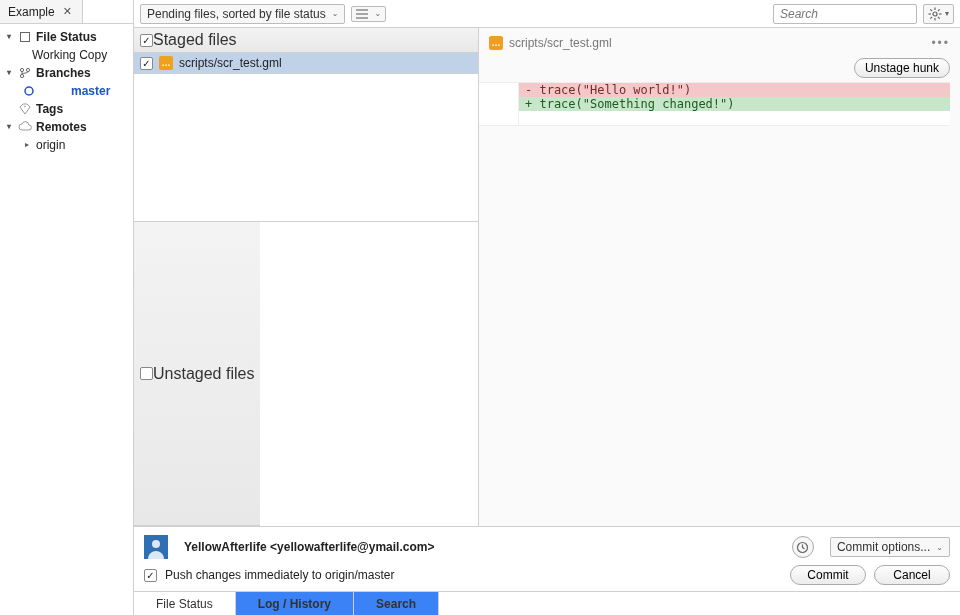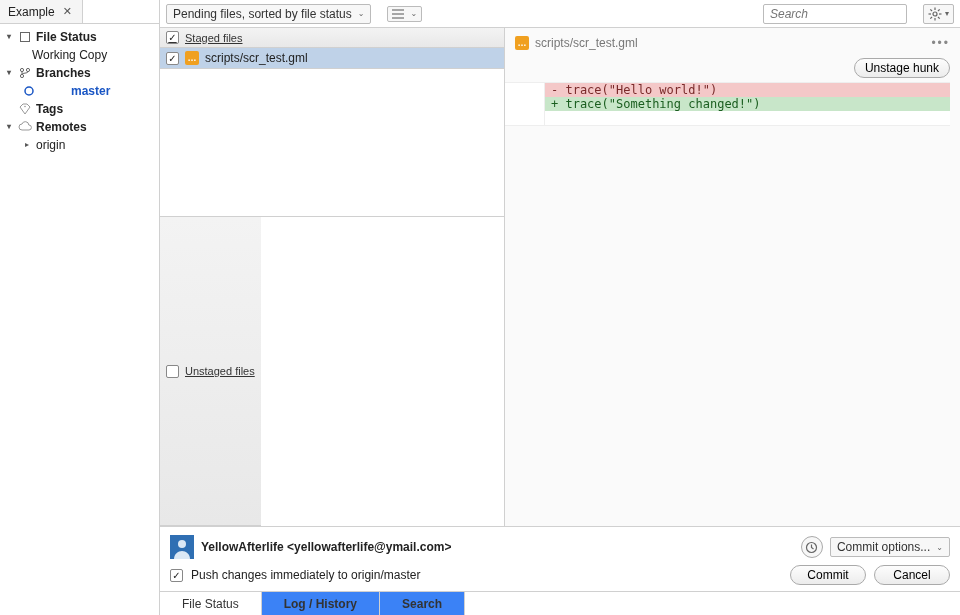--- a/index.html
+++ b/index.html
@@ -2,51 +2,51 @@
 <html><head>
 <meta charset="utf-8">
 <style>
   * { box-sizing: border-box; }
   html, body { margin: 0; padding: 0; font-family: "Segoe UI", Arial, sans-serif; font-size: 12px; color: #222; background: #fff; }
   body { width: 960px; height: 615px; overflow: hidden; }
 
   .root { display: flex; width: 100%; height: 100%; }
 
   
-  .sidebar { width: 160px; border-right: 1px solid #d0d0d0; display: flex; flex-direction: column; }
+  .sidebar { width: 134px; border-right: 1px solid #d0d0d0; display: flex; flex-direction: column; }
   .tab-header { display: flex; align-items: center; height: 24px; border-bottom: 1px solid #d0d0d0; }
   .tab { padding: 0 8px; height: 100%; display: flex; align-items: center; gap: 6px; background: #f5f5f5; border-right: 1px solid #d0d0d0; }
   .close-x { font-size: 11px; color: #555; cursor: pointer; padding: 0 2px; }
   .tree { padding: 4px 4px; }
   .tree-row { display: flex; align-items: center; gap: 4px; padding: 1px 0; line-height: 16px; }
   .tree-row.bold { font-weight: 700; }
   .tree-row.blue { color: #1a56c4; gap: 35px; }
   .tree-indent-1 { padding-left: 18px; }
   .tree-indent-2 { padding-left: 28px; }
   .tri { font-size: 8px; color: #555; width: 10px; display: inline-block; text-align: center; }
   .icon-slot { width: 14px; height: 14px; display: inline-flex; align-items: center; justify-content: center; }
 
   
   .main { flex: 1; display: flex; flex-direction: column; }
 
   
-  .toolbar { height: 28px; border-bottom: 1px solid #d0d0d0; display: flex; align-items: center; padding: 12px 6px; gap: 16px; }
+  .toolbar { height: 28px; border-bottom: 1px solid #d0d0d0; display: flex; align-items: center; padding: 12px 6px; gap: 6px; }
   .dropdown-btn { border: 1px solid #bbb; background: #f7f7f7; padding: 2px 6px; display: inline-flex; align-items: center; gap: 6px; font-size: 12px; color: #333; border-radius: 2px; cursor: pointer; }
   .chevron { font-size: 8px; color: #666; }
   .toolbar-spacer { flex: 1; }
   .search-box { display: flex; align-items: center; border: 1px solid #bbb; background: #fff; border-radius: 2px; padding: 0 4px; width: 144px; height: 20px; }
   .search-box input { border: none; outline: none; flex: 1; font-size: 12px; color: #555; font-style: italic; background: transparent; }
   .gear-btn { border: 1px solid #bbb; background: #f7f7f7; height: 20px; padding: 0 4px; display: inline-flex; align-items: center; gap: 3px; border-radius: 2px; cursor: pointer; }
 
   
   .middle { flex: 1; display: flex; min-height: 0; }
   .left-col { width: 345px; border-right: 1px solid #d0d0d0; display: flex; flex-direction: column; }
   .right-col { flex: 1; display: flex; flex-direction: column; background: #fafafa; }
 
-  .section-hdr { background: linear-gradient(#f3f3f3, #e8e8e8); border-bottom: 1px solid #d0d0d0; padding: 3px 6px; display: flex; align-items: center; gap: 6px; font-size: 11px; color: #333; text-decoration: underline; }
+  .section-hdr { background: linear-gradient(#f3f3f3, #e8e8e8); border-bottom: 1px solid #d0d0d0; padding: 3px 6px; display: flex; align-items: center; font-size: 16px; color: #333; }
   .file-row { display: flex; align-items: center; gap: 6px; padding: 3px 6px; background: #bfd2e8; border-bottom: 1px solid #d0d0d0; }
   .file-icon-m { width: 14px; height: 14px; background: #f0a020; border-radius: 2px; display: inline-flex; align-items: center; justify-content: center; color: #fff; font-size: 9px; font-weight: bold; }
   .checkbox { width: 13px; height: 13px; border: 1px solid #888; background: #fff; border-radius: 2px; display: inline-flex; align-items: center; justify-content: center; font-size: 10px; color: #222; }
   .checkbox.checked::before { content: "✓"; }
   .left-top { display: flex; flex-direction: column; }
   .left-top .file-list { min-height: 168px; background: #fff; }
   .left-bottom { display: flex; flex-direction: row; }
   .left-bottom .file-list { flex: 1; background: #fff; }
 
   
@@ -56,21 +56,21 @@
   .btn { border: 1px solid #aaa; background: linear-gradient(#fdfdfd, #ececec); padding: 2px 10px; font-size: 12px; border-radius: 10px; cursor: pointer; }
   .diff-body { background: #fff; border-top: 1px solid #eee; border-bottom: 1px solid #eee; font-family: Consolas, monospace; font-size: 12px; margin: 0 10px 0 0; }
   .diff-line { display: flex; }
   .gutter { width: 40px; border-right: 1px solid #eee; }
   .diff-content { flex: 1; padding: 0 6px; white-space: pre; }
   .line-del .diff-content { background: #f4c8c8; color: #7a2a2a; }
   .line-add .diff-content { background: #c8e6c9; color: #1b5e20; }
 
   
   .commit-area { border-top: 1px solid #d0d0d0; padding: 8px 10px 6px; display: flex; flex-direction: column; gap: 6px; }
-  .commit-header { display: flex; align-items: center; gap: 7px; }
+  .commit-header { display: flex; align-items: center; gap: 16px; }
   .avatar { width: 24px; height: 24px; background: #2f6fb3; border-radius: 2px; display: inline-flex; }
   .author { font-weight: 700; }
   .commit-header .spacer { flex: 1; }
   .round-btn { width: 22px; height: 22px; border: 1px solid #aaa; border-radius: 11px; background: #f7f7f7; display: inline-flex; align-items: center; justify-content: center; font-size: 12px; color: #555; cursor: pointer; }
   .commit-msg-row { display: flex; gap: 10px; }
   .commit-msg { flex: 1; border: 1px solid #2f6fb3; padding: 4px 6px; height: 86px; font-family: Consolas, monospace; font-size: 12px; resize: none; outline: none; background: #fff; }
   .commit-side { width: 198px; border: 1px solid #bbb; background: #fff; }
   .commit-footer { display: flex; align-items: center; gap: 8px; }
   .commit-footer .spacer { flex: 1; }
   .commit-btn { width: 76px; text-align: center; }

